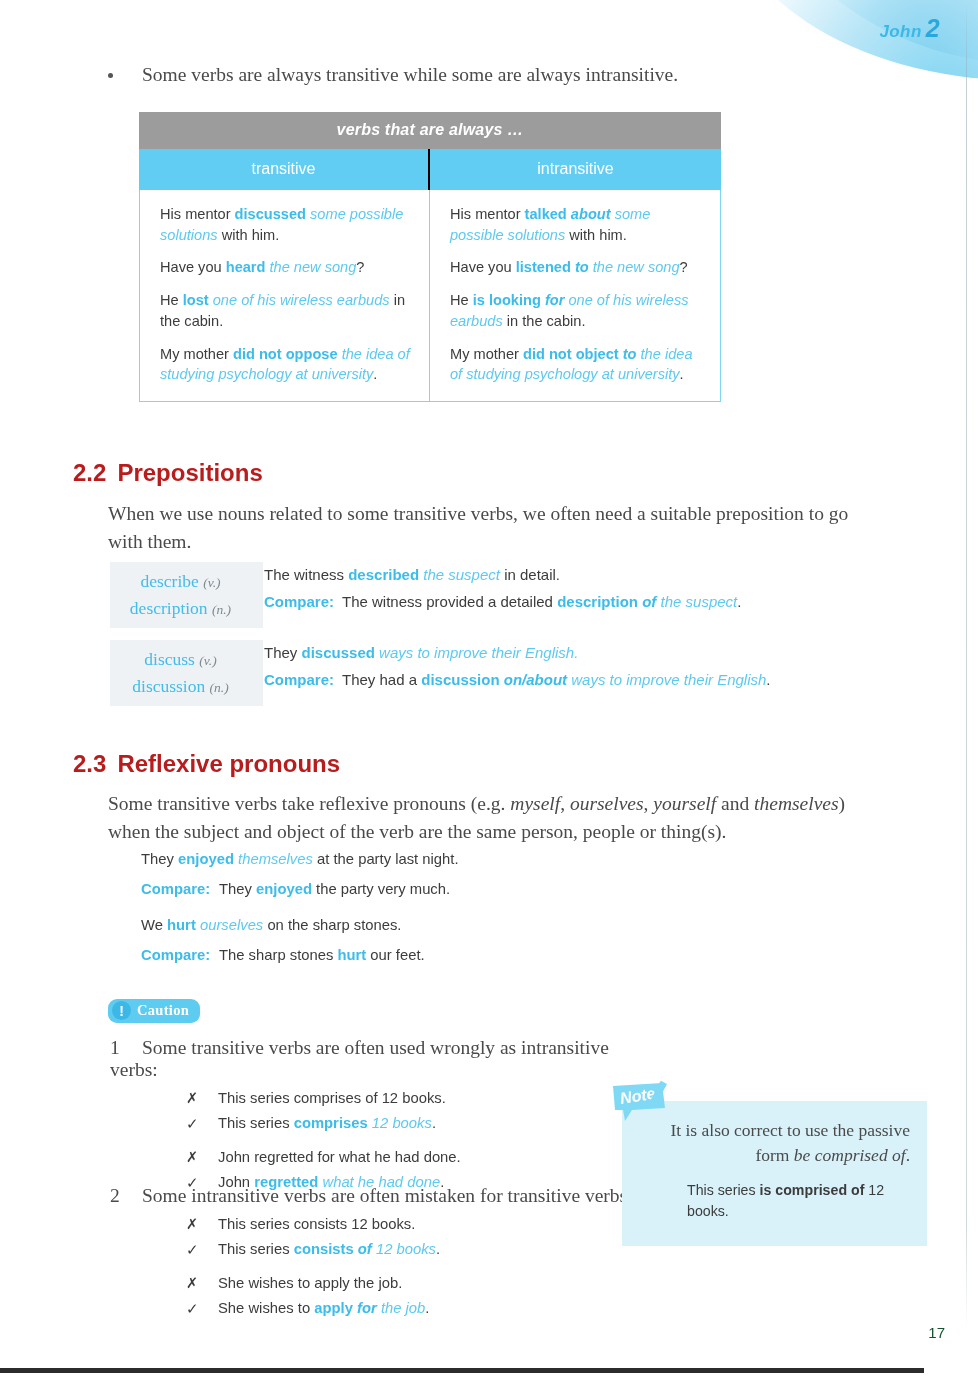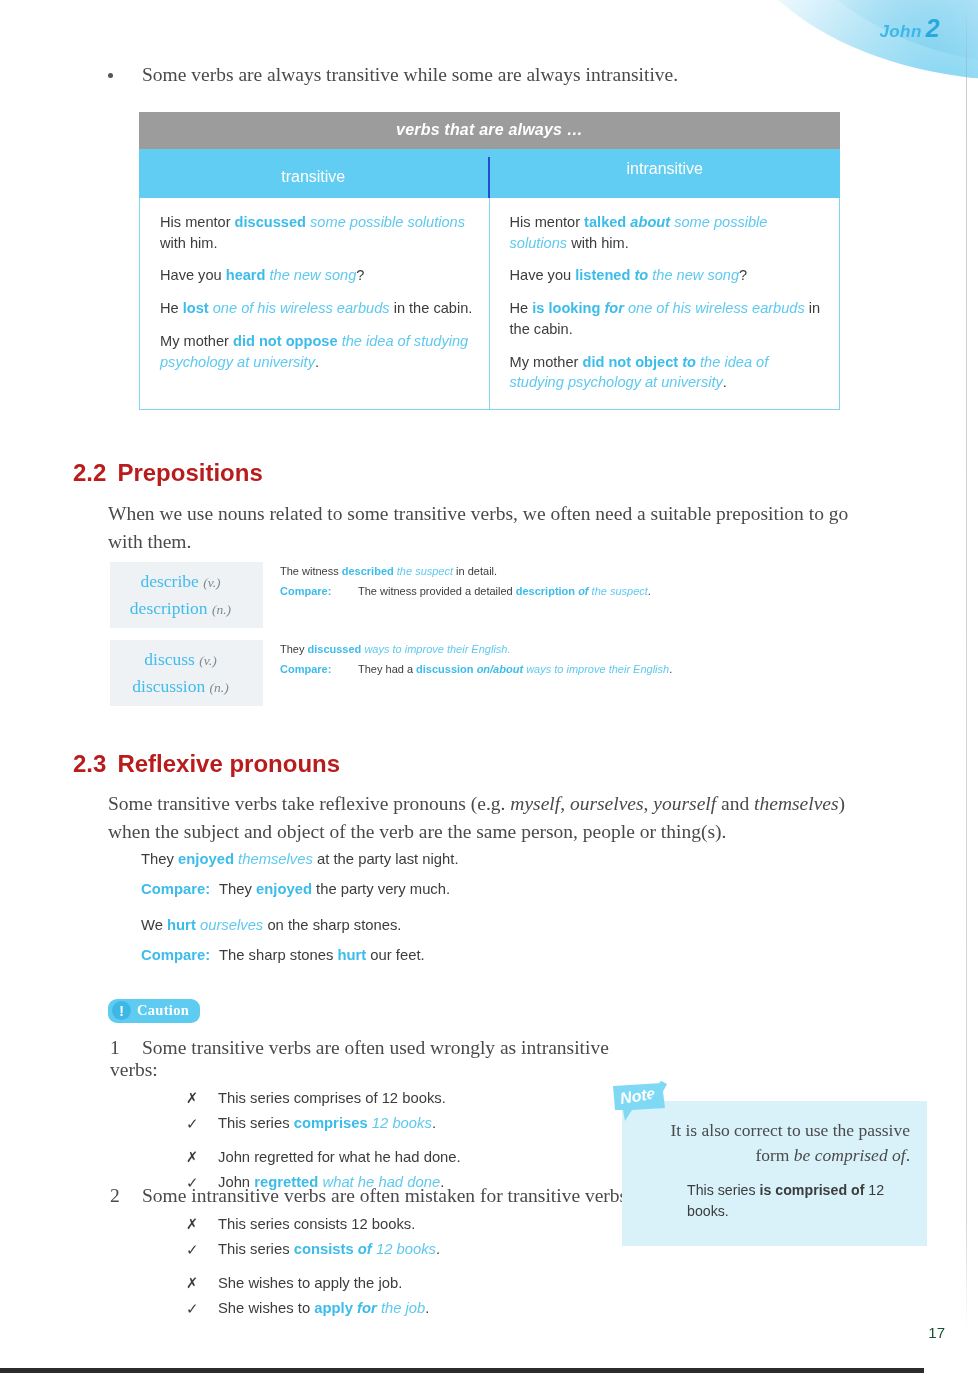--- a/index.html
+++ b/index.html
@@ -64,39 +64,38 @@
     display:inline-block; width:34px; vertical-align:top;
   }
   #top-bullet .dot i{
     display:inline-block; width:5px; height:5px; border-radius:50%;
     background:#555; vertical-align:middle; margin-bottom:3px;
   }
   #top-bullet .txt{ display:inline-block; width:700px; }
 
   
   #verb-table{
-    position:absolute; left:139px; top:112px; width:701px;
+    position:absolute; left:139px; top:112px; width:582px;
   }
   #verb-table .thead-top{
     background:#9c9c9c; color:#fff;
     font-family:"Liberation Sans", sans-serif;
     font-style:italic; font-weight:bold; font-size:16px;
     text-align:center; padding:9px 0 10px;
     letter-spacing:.2px;
   }
   #verb-table .thead-cols{
     display:flex; background:#62cdf2; color:#fff;
     font-family:"Liberation Sans", sans-serif; font-size:16px;
   }
   #verb-table .thead-cols > div{
     flex:0 0 50%; text-align:center; padding:11px 0 12px;
   }
   #verb-table .thead-cols > div:first-child{
-    border-right:2px solid #1d4ed8;
-    margin-top:8px;
+    border-right:2px solid #000000;
   }
   #verb-table .tbody{
     display:flex;
     border:1px solid #7fd6f3; border-top:none;
     background:#fff;
   }
   #verb-table .tbody > div{
     flex:0 0 50%;
     padding:14px 14px 16px 20px;
     font-family:"Liberation Sans", sans-serif;
@@ -134,23 +133,23 @@
   }
   .prep-block .lex div{
     font-family:"Liberation Serif", serif;
     font-size:17.5px; color:#43bcea; line-height:1.52;
     white-space:nowrap;
   }
   .prep-block .lex span.pos{
     font-size:13.5px; font-style:italic; color:#7d8a91;
   }
   .prep-block .ex{
-    flex:1 1 auto; padding-left:17px;
-    font-family:"Liberation Sans", sans-serif;
-    font-size:11px; line-height:1.78; color:#3c3c3c;
+    flex:1 1 auto; padding-left:1px;
+    font-family:"Liberation Sans", sans-serif;
+    font-size:15px; line-height:1.78; color:#3c3c3c;
   }
   .prep-block .ex .cmp{
     color:#3cbcea; font-weight:bold; display:inline-block;
     width:78px;
   }
 
   
   #reflex-examples{
     position:absolute; left:141px; top:851px; width:640px;
     font-family:"Liberation Sans", sans-serif;

